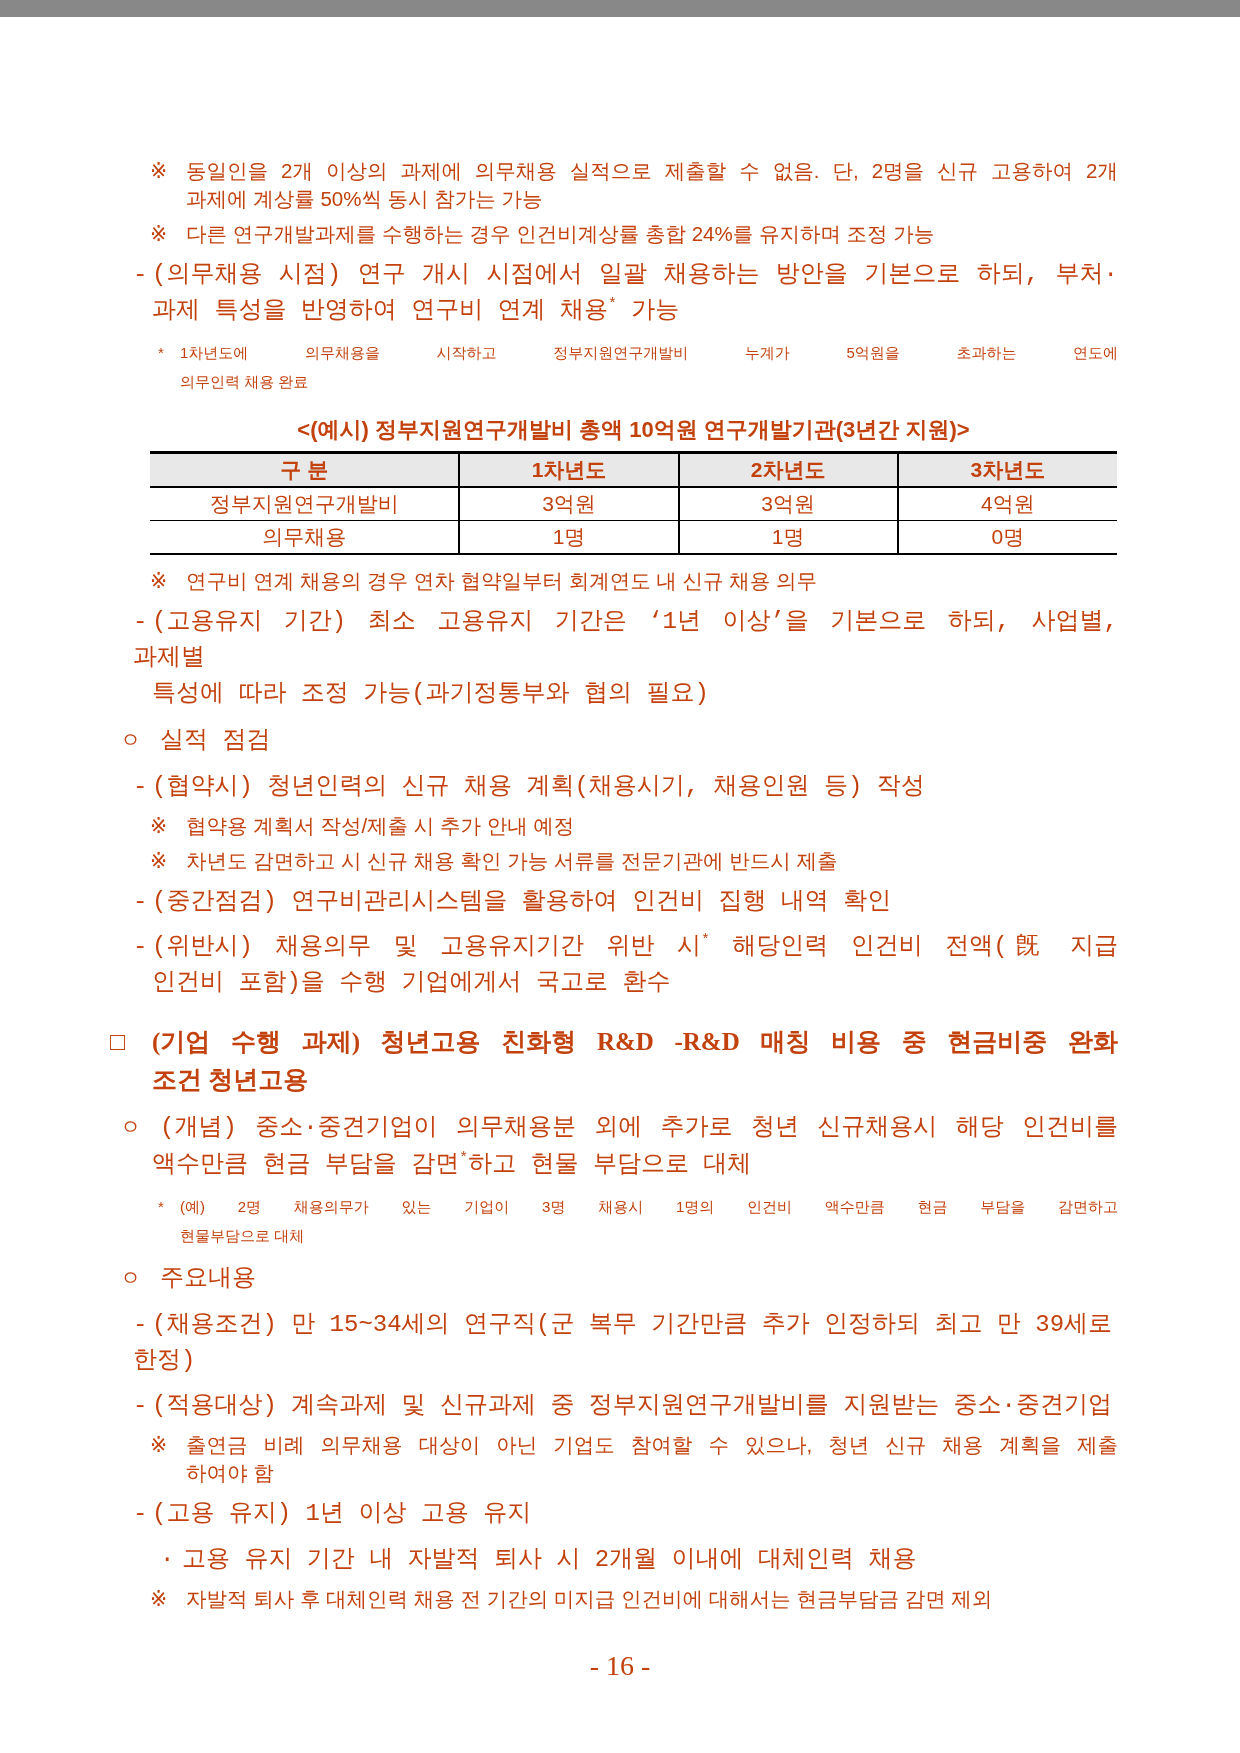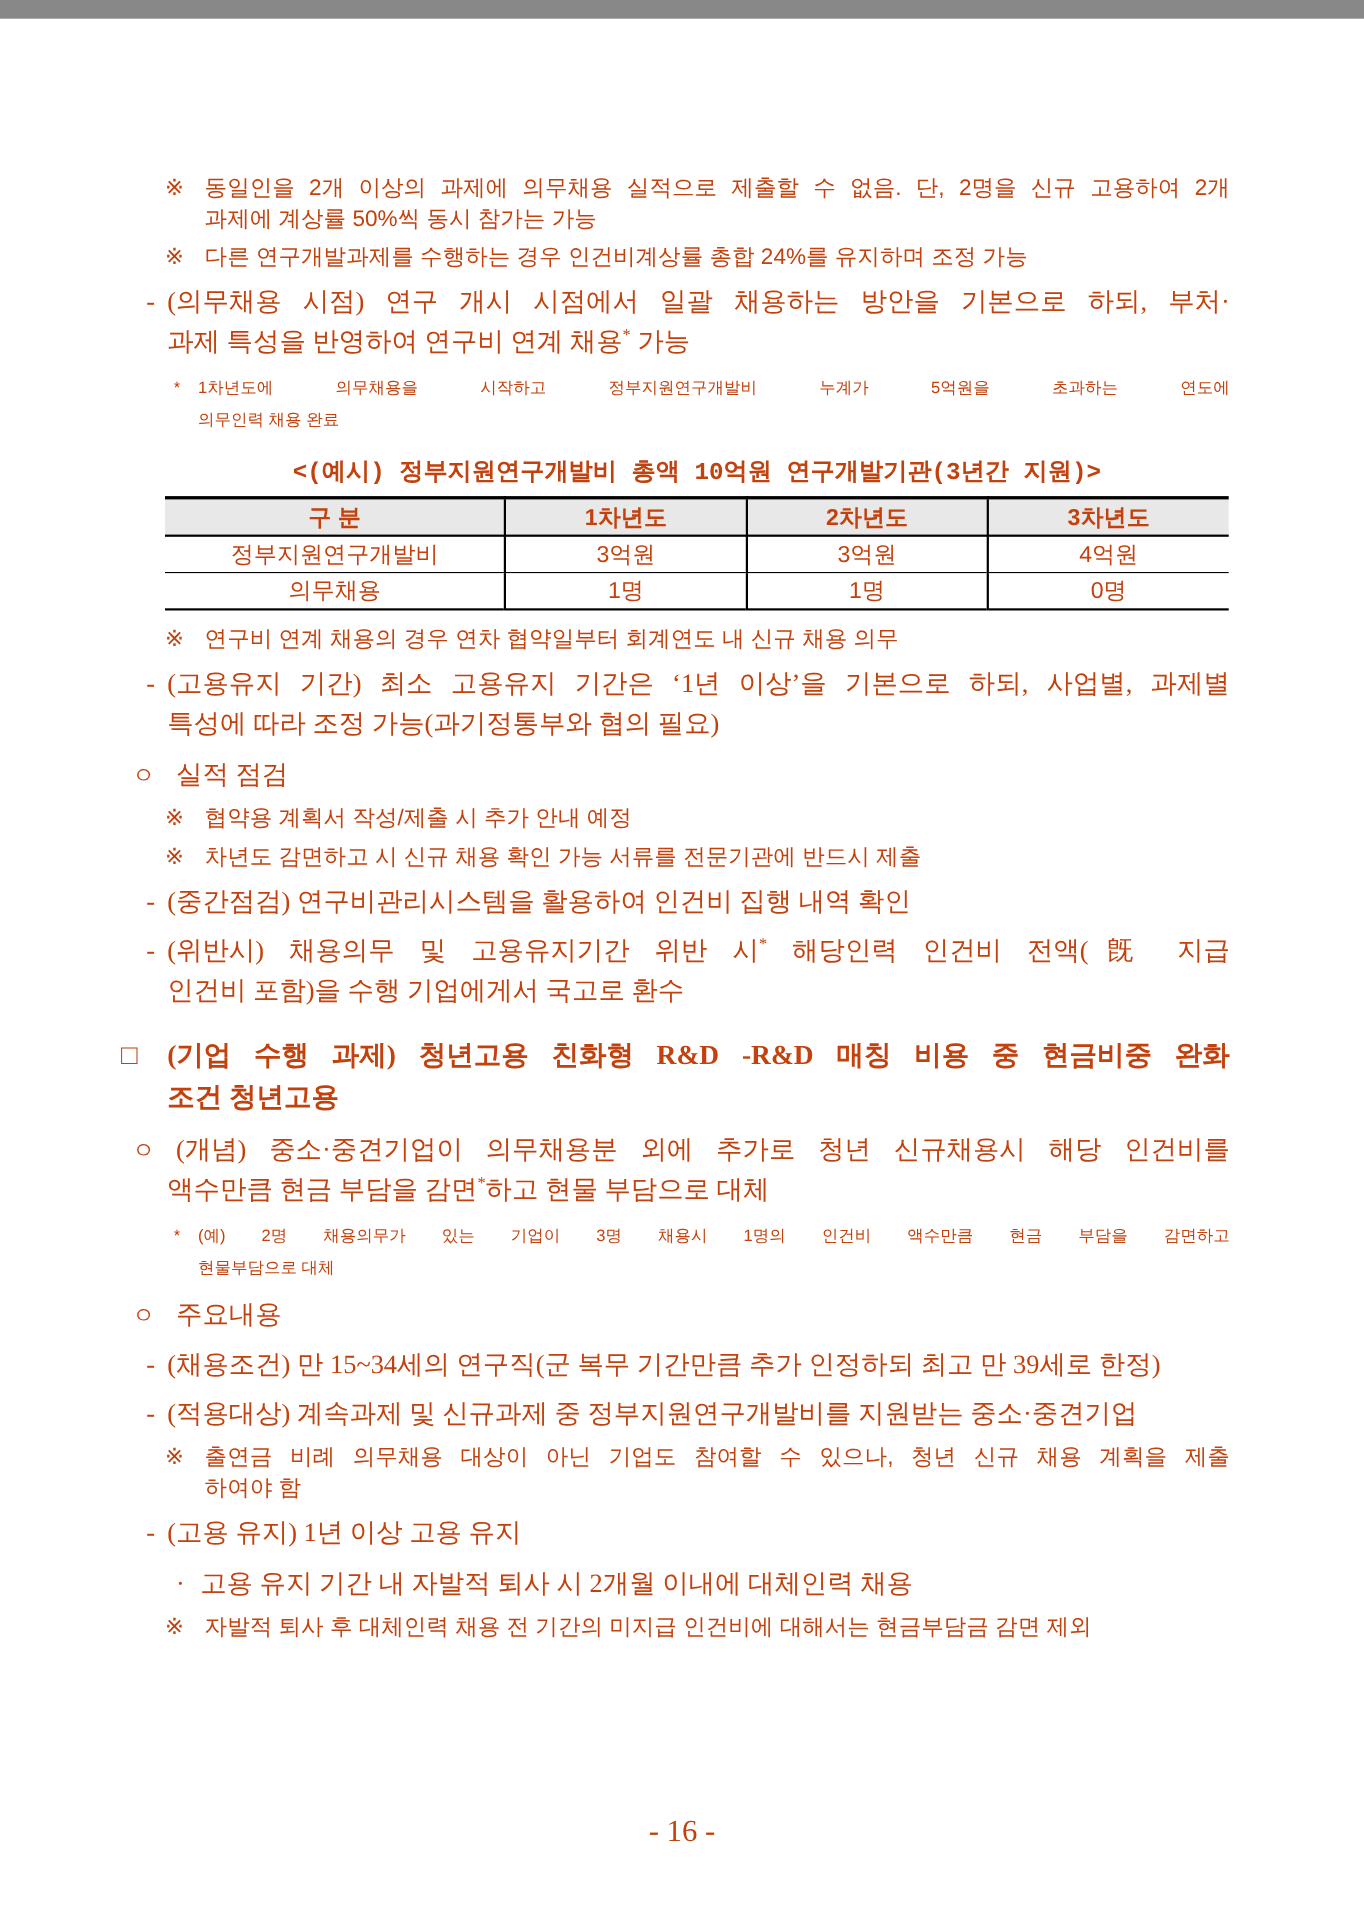--- a/index.html
+++ b/index.html
@@ -17,21 +17,21 @@
     left:108px;top:140px;
     width:1010px;
   }
   .block{margin-top:9px;}
   .content > .block:first-child{margin-top:0;}
   .line{word-break:keep-all;}
   .line.fill{text-align:justify;text-align-last:justify;}
   .bullet{display:inline-block;}
 
   
-  .b-dash .line,.b-circle .line,.b-dot .line{font-size:24px;line-height:36px;}
+  .b-dash .line,.b-circle .line,.b-dot .line{font-size:24px;line-height:36px;font-family:Liberation Mono, monospace;}
   .b-dash{margin-top:9px;}
   .b-circle{margin-top:11px;}
   .b-dot{margin-top:10px;}
   .b-dash .line{padding-left:44px;}
   .b-dash .line.first{padding-left:25px;}
   .b-dash .bullet{width:19px;}
   .b-circle .line{padding-left:44px;}
   .b-circle .line.first{padding-left:12px;}
   .b-circle .bullet{width:40px;font-size:21px;}
   .b-dot .line{padding-left:74px;}
@@ -58,21 +58,21 @@
   .b-footnote .line.first{padding-left:50px;}
   .b-footnote .bullet{width:22px;}
 
   sup{font-size:0.62em;line-height:0;}
 
   
   .b-title{
     margin-top:18px;margin-bottom:5px;
     margin-left:42px;width:967px;
     text-align:center;font-weight:bold;font-size:22px;line-height:32px;
-    font-family:Liberation Mono, monospace;
+    font-family:Liberation Sans, sans-serif;
     word-break:keep-all;
   }
   .b-table{margin-top:0;margin-bottom:12px;}
   table.example{
     margin-left:42px;width:967px;
     border-collapse:collapse;
     border-top:3px solid #000;
     border-bottom:2px solid #000;
     font-family:"Liberation Sans","DejaVu Sans",sans-serif;
     font-size:21px;
@@ -153,20 +153,23 @@
       <div class="block b-note">
         <div class="line first"><span class="bullet">※</span><span>연구비 연계 채용의 경우 연차 협약일부터 회계연도 내 신규 채용 의무</span></div>
       </div>
       <div class="block b-dash">
         <div class="line first fill"><span class="bullet">-</span><span>(고용유지 기간) 최소 고용유지 기간은 ‘1년 이상’을 기본으로 하되, 사업별, 과제별</span></div>
         <div class="line"><span>특성에 따라 조정 가능(과기정통부와 협의 필요)</span></div>
       </div>
       <div class="block b-circle">
         <div class="line first"><span class="bullet">ㅇ</span><span>실적 점검</span></div>
       </div>
+      <div class="block b-dash">
+        <div class="line first"><span class="bullet">-</span><span>(협약시) 청년인력의 신규 채용 계획(채용시기, 채용인원 등) 작성</span></div>
+      </div>
       <div class="block b-note">
         <div class="line first"><span class="bullet">※</span><span>협약용 계획서 작성/제출 시 추가 안내 예정</span></div>
       </div>
       <div class="block b-note">
         <div class="line first"><span class="bullet">※</span><span>차년도 감면하고 시 신규 채용 확인 가능 서류를 전문기관에 반드시 제출</span></div>
       </div>
       <div class="block b-dash">
         <div class="line first"><span class="bullet">-</span><span>(중간점검) 연구비관리시스템을 활용하여 인건비 집행 내역 확인</span></div>
       </div>
       <div class="block b-dash">

